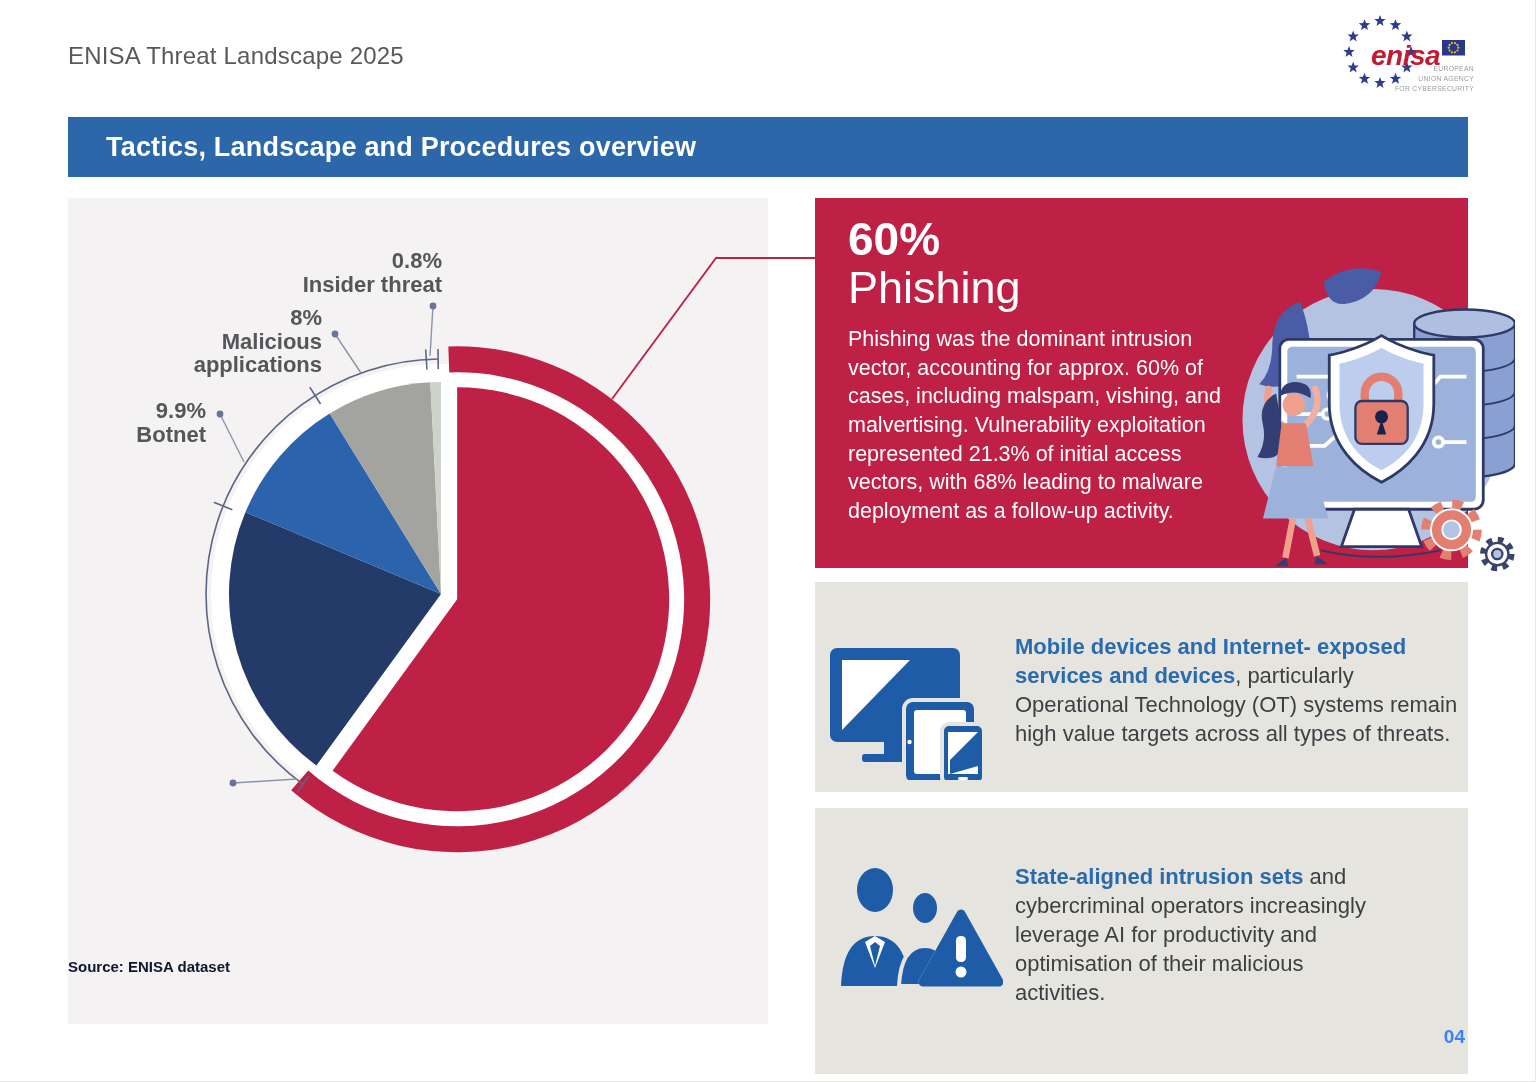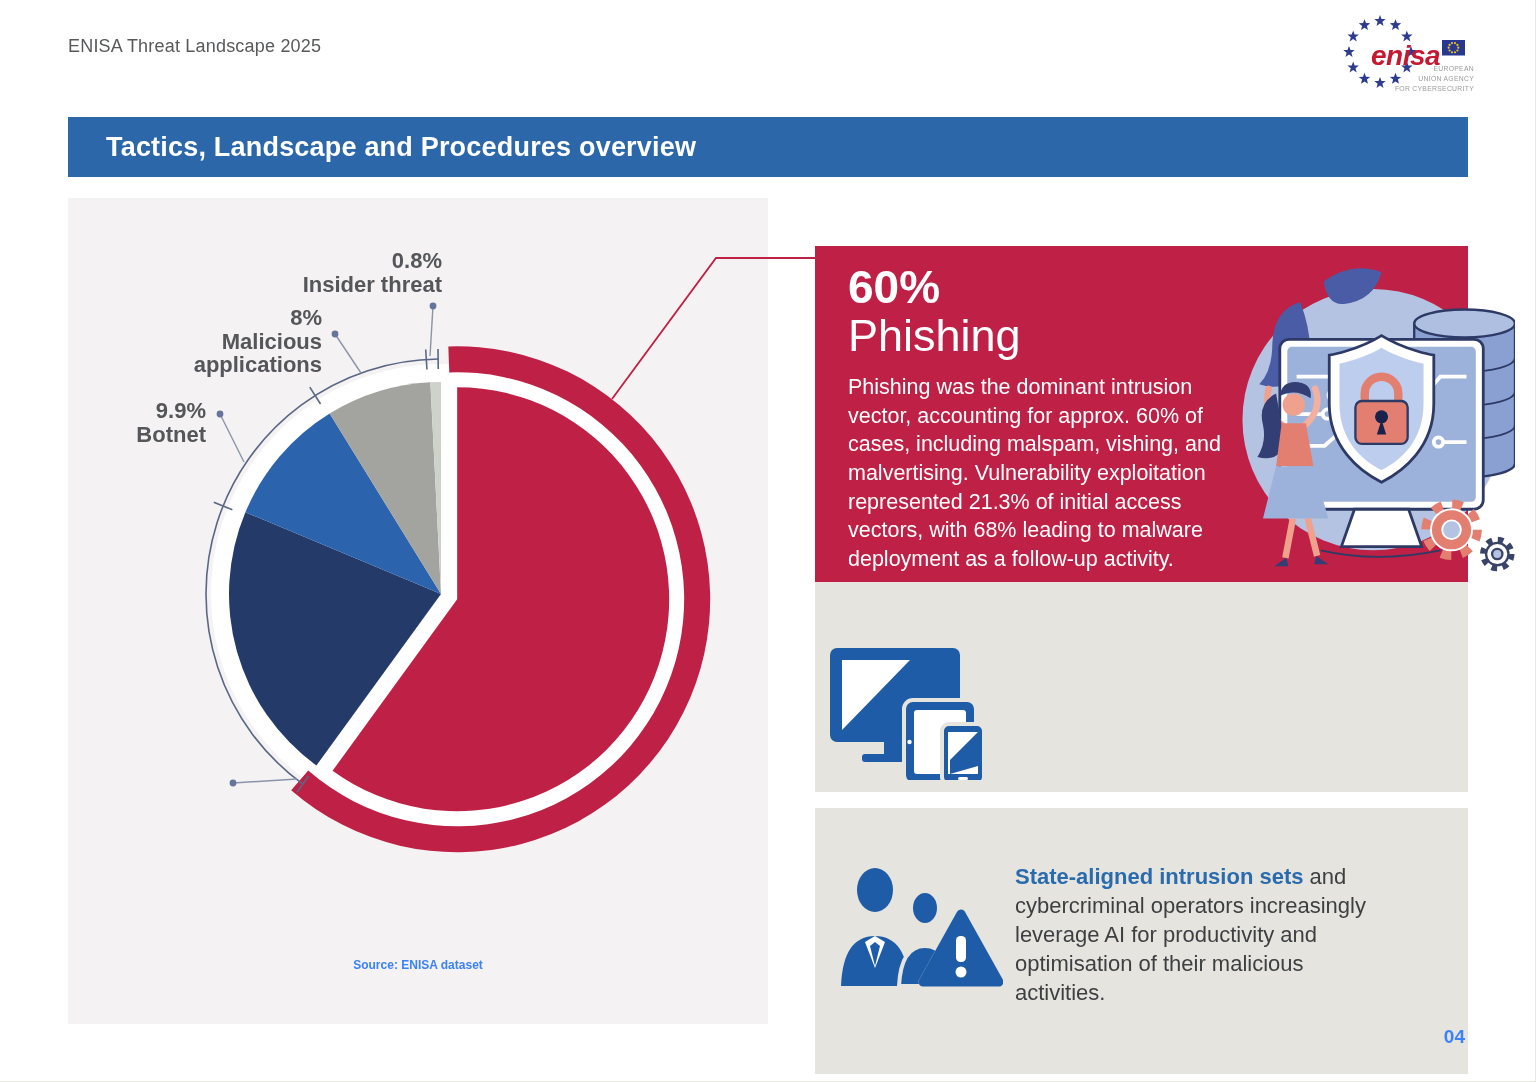--- a/index.html
+++ b/index.html
@@ -2,53 +2,53 @@
 <html><head>
 <meta charset="utf-8">
 <style>
   html,body{margin:0;padding:0;background:#fff;}
   .slide{
     position:relative;width:1536px;height:1082px;background:#ffffff;overflow:hidden;
     font-family:"Liberation Sans","DejaVu Sans",sans-serif;
     border-right:1px solid #e7e7e4;border-bottom:1px solid #e7e7e4;box-sizing:border-box;
   }
   
-  .report-title{position:absolute;left:68px;top:36px;font-size:18px;color:#58595b;letter-spacing:.2px;}
+  .report-title{position:absolute;left:68px;top:42px;font-size:24px;color:#58595b;letter-spacing:.2px;}
   
   .logo{position:absolute;left:1338px;top:12px;width:136px;height:92px;}
   .logo svg{position:absolute;left:0;top:0;}
   .logo .word{position:absolute;left:33px;top:28px;font-size:28px;font-weight:700;font-style:italic;color:#c51932;letter-spacing:-.5px;}
   .logo .tagline{position:absolute;right:0;top:52px;text-align:right;font-size:6.8px;line-height:1.45;color:#9b9b9b;letter-spacing:.3px;}
   .logo .tagline span{display:block;}
   
   .title-bar{position:absolute;left:68px;top:117px;width:1400px;height:60px;background:#2b67a9;display:flex;align-items:center;}
   .title-bar h1{margin:0 0 0 38px;font-size:27px;font-weight:700;color:#ffffff;letter-spacing:.2px;}
   
   .panel-left{position:absolute;left:68px;top:198px;width:700px;height:826px;background:#f4f2f2;}
-  .panel-red{position:absolute;left:815px;top:198px;width:653px;height:370px;background:#bf2045;color:#fff;margin-top:48px;}
+  .panel-red{position:absolute;left:815px;top:198px;width:653px;height:370px;background:#bf2045;color:#fff;}
   .panel-red .stat{margin:18px 0 0 33px;font-size:46px;font-weight:700;line-height:1.0;}
   .panel-red .ph-title{margin:2px 0 0 33px;font-size:45px;font-weight:400;line-height:1.05;}
   .panel-red .ph-body{margin:14px 0 0 33px;width:404px;font-size:21.5px;line-height:1.33;}
   .panel-gray{position:absolute;left:815px;width:653px;background:#e5e4df;}
   .panel-mid{top:582px;height:210px;}
   .panel-bot{top:808px;height:266px;}
   .insight-text{position:absolute;left:200px;font-size:22px;line-height:1.32;color:#3d3f42;}
   .panel-mid .insight-text{top:28px;width:450px;}
   .panel-bot .insight-text{top:32px;width:368px;}
   .insight-text .lead{font-weight:700;color:#2a6bad;}
   
   #chart-layer{position:absolute;left:0;top:0;pointer-events:none;}
   .pie-label{position:absolute;text-align:right;font-size:22px;font-weight:700;color:#54565a;line-height:1.07;white-space:nowrap;}
   .pie-label .pct{display:block;}
   .lbl-insider{right:1093px;top:243px;margin-top:6px;}
   .lbl-malicious{right:1213px;top:306px;width:140px;white-space:normal;}
   .lbl-botnet{right:1329px;top:399px;}
   .lbl-vuln{right:1275px;top:796px;}
   .chart-caption{position:absolute;left:68px;top:910px;width:700px;text-align:center;font-size:22px;font-weight:700;color:#515459;}
-  .chart-source{position:absolute;left:68px;top:958px;width:700px;text-align:center;font-size:12px;font-weight:700;color:#3b82f6;}
+  .chart-source{position:absolute;left:68px;top:958px;width:700px;text-align:left;font-size:15px;font-weight:700;color:#0f172a;}
   
   .illus{position:absolute;left:1235px;top:252px;width:280px;height:325px;}
   
   .panel-icon{position:absolute;}
   .panel-mid .panel-icon{left:13px;top:58px;}
   .panel-bot .panel-icon{left:20px;top:56px;}
   
   .page-number{position:absolute;right:70px;top:1026px;font-size:19px;font-weight:700;color:#3b82f6;}
 </style>
 </head>
@@ -211,20 +211,21 @@
       <rect x="34" y="114" width="66" height="8" rx="3" fill="#1f5ca8"></rect>
       <rect x="76" y="60" width="72" height="84" rx="9" fill="#1f5ca8" stroke="#e5e4df" stroke-width="4"></rect>
       <rect x="86" y="70" width="52" height="64" rx="3" fill="#ffffff"></rect>
       <circle cx="81.5" cy="102" r="2.2" fill="#ffffff"></circle>
       <circle cx="142.5" cy="102" r="2.2" fill="#ffffff"></circle>
       <rect x="114" y="84" width="42" height="60" rx="7" fill="#1f5ca8" stroke="#e5e4df" stroke-width="4"></rect>
       <rect x="120" y="92" width="30" height="42" fill="#ffffff"></rect>
       <polygon points="150,92 150,126 122,134 122,120" fill="#1f5ca8"></polygon>
       <rect x="130" y="137" width="10" height="3" rx="1.5" fill="#ffffff"></rect>
     </svg>
+    <p class="insight-text"><span class="lead">Mobile devices and Internet- exposed services and devices</span><span>, particularly Operational Technology (OT) systems remain high value targets across all types of threats.</span></p>
   </div>
 
   <div class="panel-gray panel-bot">
     <svg class="panel-icon" width="168" height="126" viewBox="0 0 168 126">
       <ellipse cx="40" cy="26" rx="18" ry="22" fill="#1f5ca8"></ellipse>
       <path d="M6,122 q2,-50 34,-50 q32,0 34,50 z" fill="#1f5ca8"></path>
       <polygon points="40,72 30,78 40,104 50,78" fill="#ffffff"></polygon>
       <polygon points="40,78 35,82 40,102 45,82" fill="#1f5ca8"></polygon>
       <g>
         <ellipse cx="90" cy="44" rx="14" ry="17" fill="#1f5ca8" stroke="#e5e4df" stroke-width="4"></ellipse>

